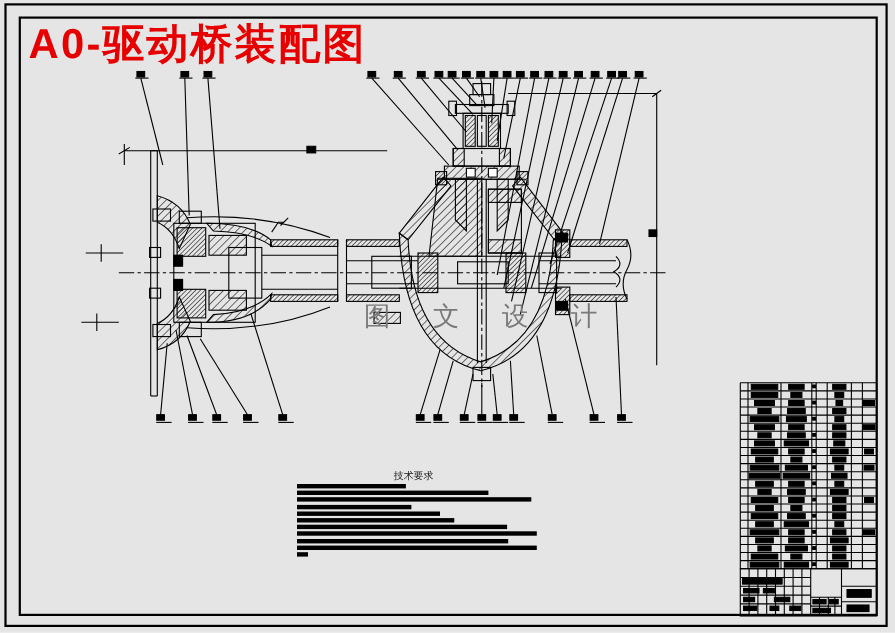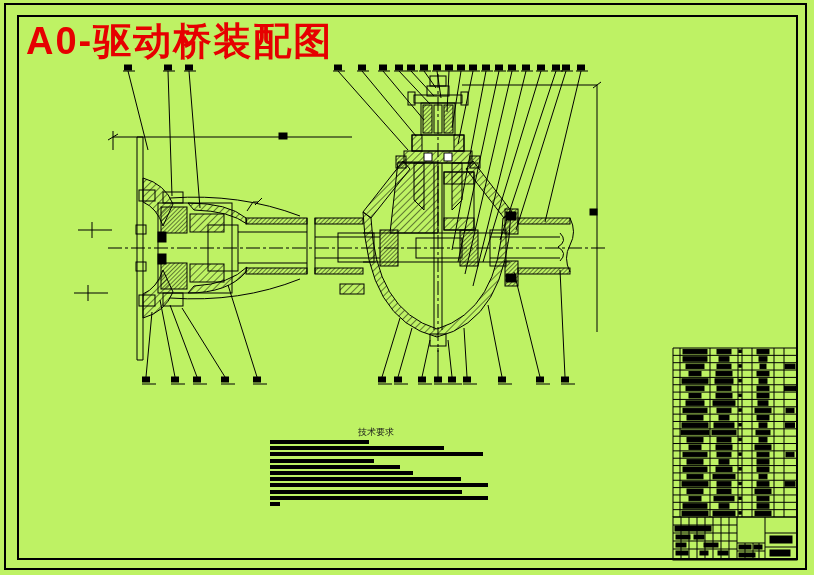--- a/index.html
+++ b/index.html
@@ -1,17 +1,17 @@
 <!DOCTYPE html>
 <html><head>
 <meta charset="utf-8">
 <style>
   html,body{margin:0;padding:0;}
   body{width:814px;height:575px;background:#fff;font-family:"Liberation Sans",sans-serif;}
-  .page{position:relative;width:814px;height:575px;background:#bef264;overflow:hidden;}
+  .page{position:relative;width:814px;height:575px;background:#e5e5e5;overflow:hidden;}
   .outer-frame{position:absolute;left:4px;top:3px;width:803px;height:567px;border:2px solid #000;box-sizing:border-box;}
   .inner-frame{position:absolute;left:17px;top:15px;width:781px;height:545px;border:2px solid #000;box-sizing:border-box;}
   .drawing-title{position:absolute;left:26px;top:20px;margin:0;font-size:38px;line-height:42px;font-weight:bold;letter-spacing:2px;white-space:nowrap;}
   .watermark{position:absolute;left:331px;top:271px;font-size:24px;letter-spacing:16px;white-space:nowrap;}
   #drw{position:absolute;left:0;top:0;}
   .tech{position:absolute;left:270px;top:425px;width:230px;}
   .tech-title{position:absolute;left:88px;top:1px;font-size:9px;color:#1a1a1a;white-space:nowrap;}
   .tech-bars{position:absolute;left:0;top:15px;}
   .tech-bar{height:4px;background:#000;margin-bottom:2.2px;}
 </style>
@@ -415,20 +415,21 @@
         <rect x="700" y="551" width="8" height="4" fill="#000"></rect>
         <rect x="718" y="551" width="10" height="4" fill="#000"></rect>
         <rect x="739" y="545" width="12" height="4" fill="#000"></rect>
         <rect x="754" y="545" width="8" height="4" fill="#000"></rect>
         <rect x="739" y="553" width="16" height="4" fill="#000"></rect>
         <rect x="770" y="536" width="22" height="7" fill="#000"></rect>
         <rect x="770" y="550" width="20" height="6" fill="#000"></rect>
       </g>
   </svg>
 
+  <div class="watermark" style="color: rgb(122, 122, 122);">图 文 设 计</div>
 
   <div class="tech">
     <div class="tech-title">技术要求</div>
     <div class="tech-bars" id="tech-bars">
         <div class="tech-bar" style="width: 99px;"></div>
         <div class="tech-bar" style="width: 174px;"></div>
         <div class="tech-bar" style="width: 213px;"></div>
         <div class="tech-bar" style="width: 104px;"></div>
         <div class="tech-bar" style="width: 130px;"></div>
         <div class="tech-bar" style="width: 143px;"></div>

